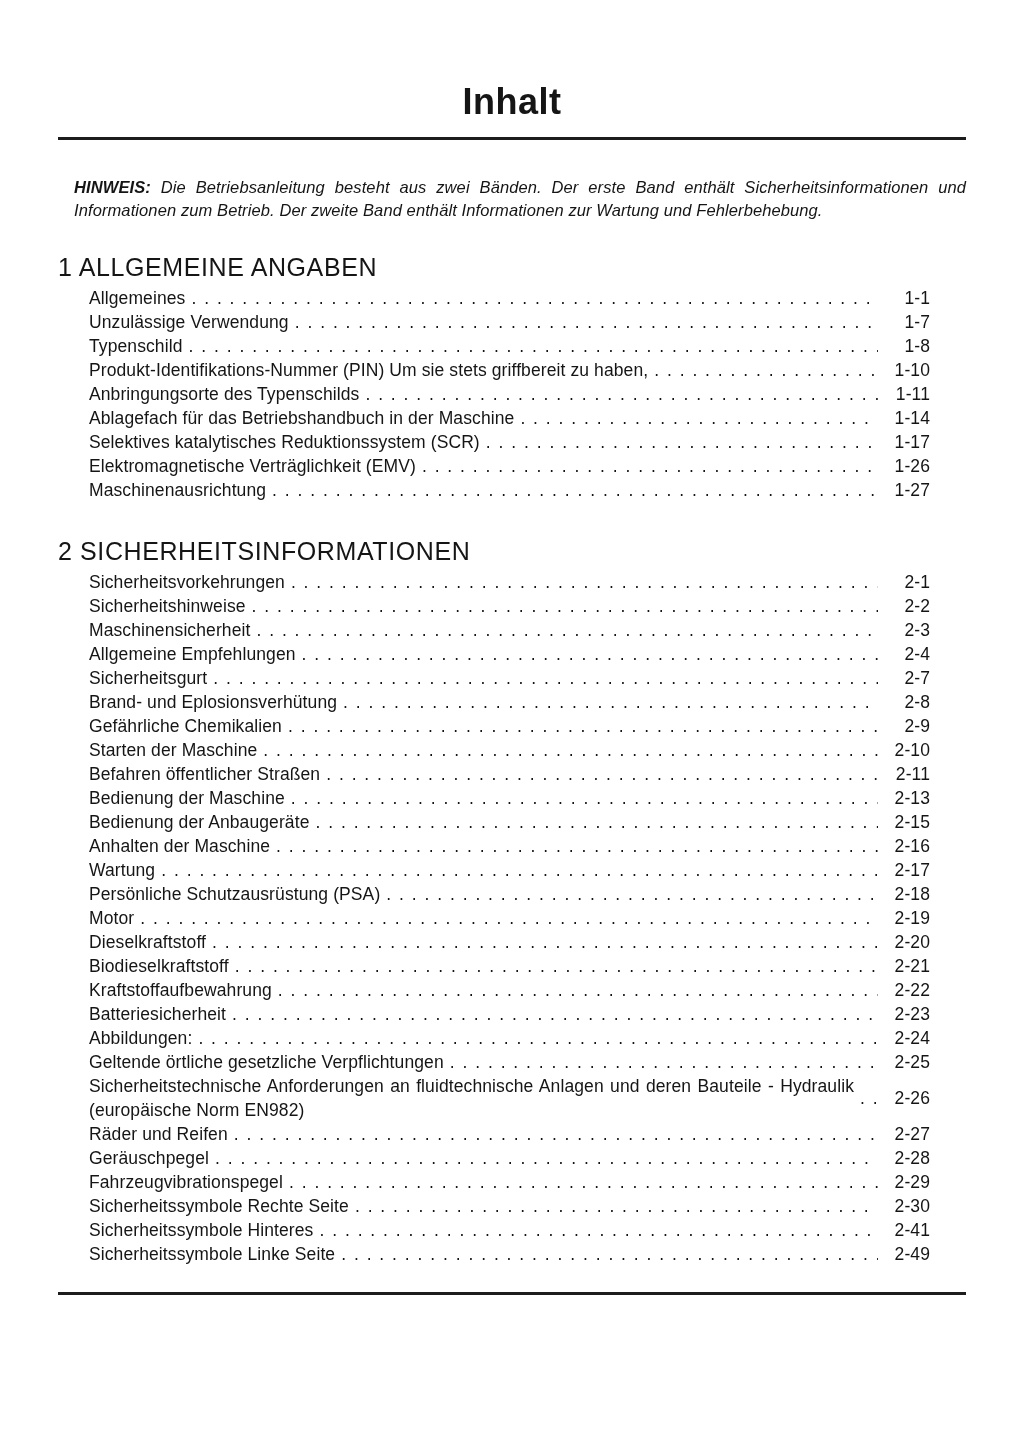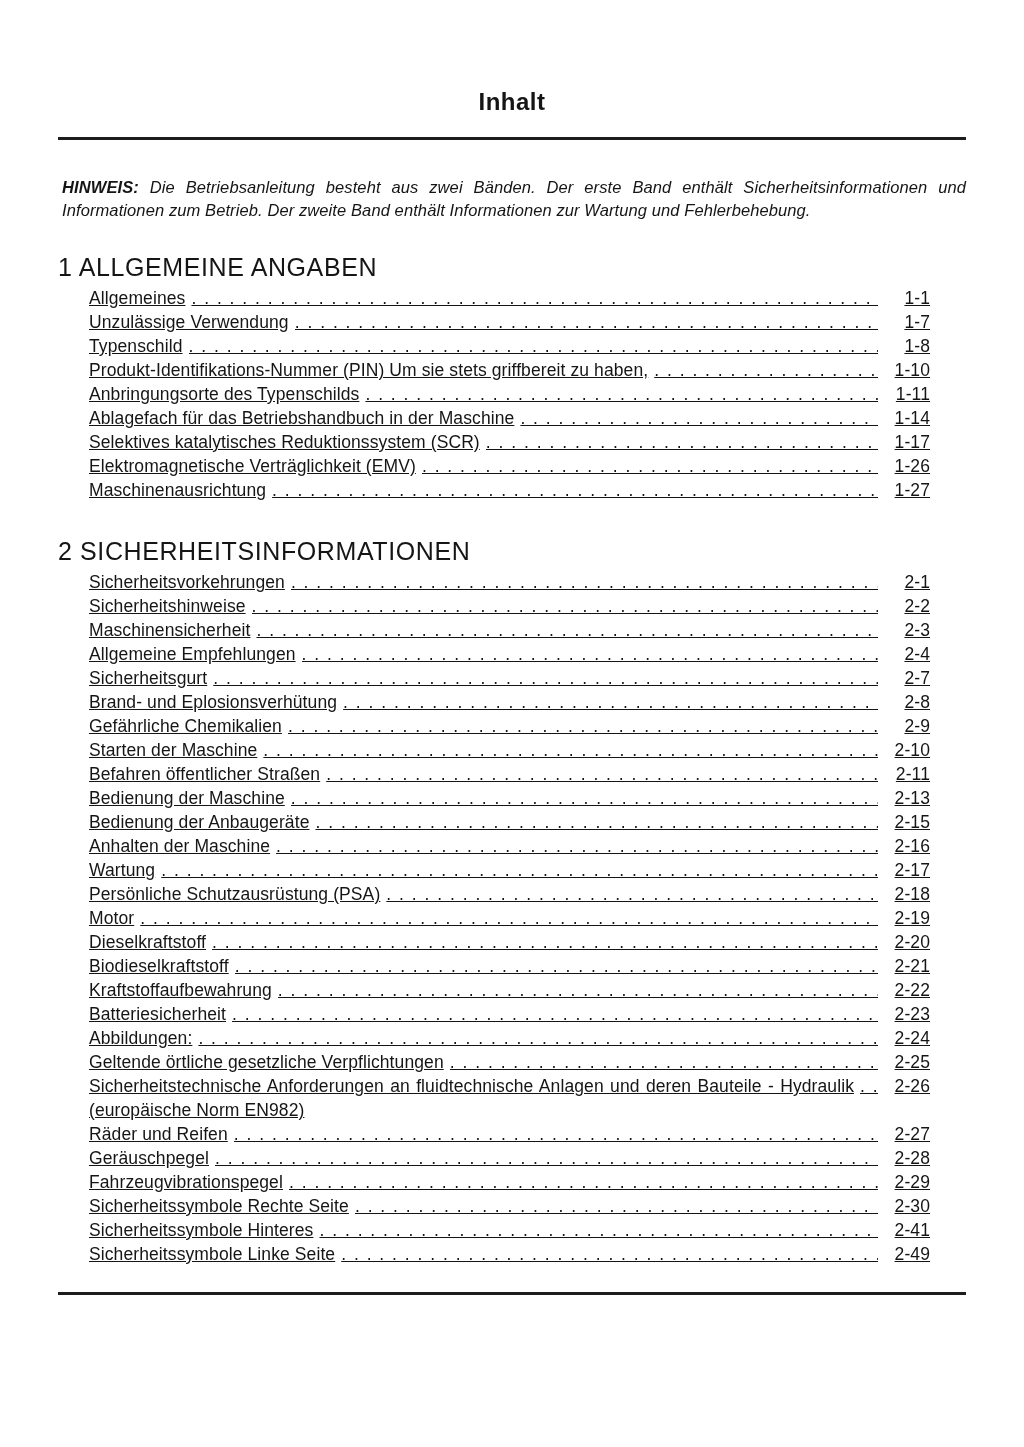--- a/index.html
+++ b/index.html
@@ -16,35 +16,35 @@
   }
   .page {
     box-sizing: border-box;
     width: 1024px;
     height: 1447px;
     padding: 0 58px;
     position: relative;
   }
   .page-title {
     margin: 84px 0 0 0;
-    font-size: 24px;
+    font-size: 36px;
     line-height: 36px;
     font-weight: 700;
     text-align: center;
     letter-spacing: 0.5px;
   }
   .rule {
     height: 3px;
     background: #1c1c1c;
     border: none;
   }
   .rule.top { margin-top: 17px; }
   .rule.bottom { margin-top: 26px; }
   .note {
-    margin: 36px 0 0 4px;
+    margin: 36px 0 0 16px;
     font-style: italic;
     font-size: 16.5px;
     line-height: 23px;
     text-align: justify;
     letter-spacing: 0.1px;
   }
   .note-label { font-weight: 700; }
   .section { margin: 0; }
   .section:first-child .section-heading { margin-top: 30px; }
   .section-heading {
@@ -53,25 +53,24 @@
     line-height: 30px;
     font-weight: 400;
     letter-spacing: 0.6px;
   }
   .entries {
     padding-left: 31px;
     padding-right: 36px;
   }
   .entry {
     display: flex;
-    align-items: flex-start;
+    align-items: center;
     font-size: 17.5px;
     line-height: 24px;
     letter-spacing: 0.1px;
-    text-decoration: underline;
   }
   .entry-title {
     text-align: justify;
     max-width: 780px;
   }
   .leader {
     flex: 1;
     min-width: 18px;
     overflow: hidden;
     white-space: nowrap;

